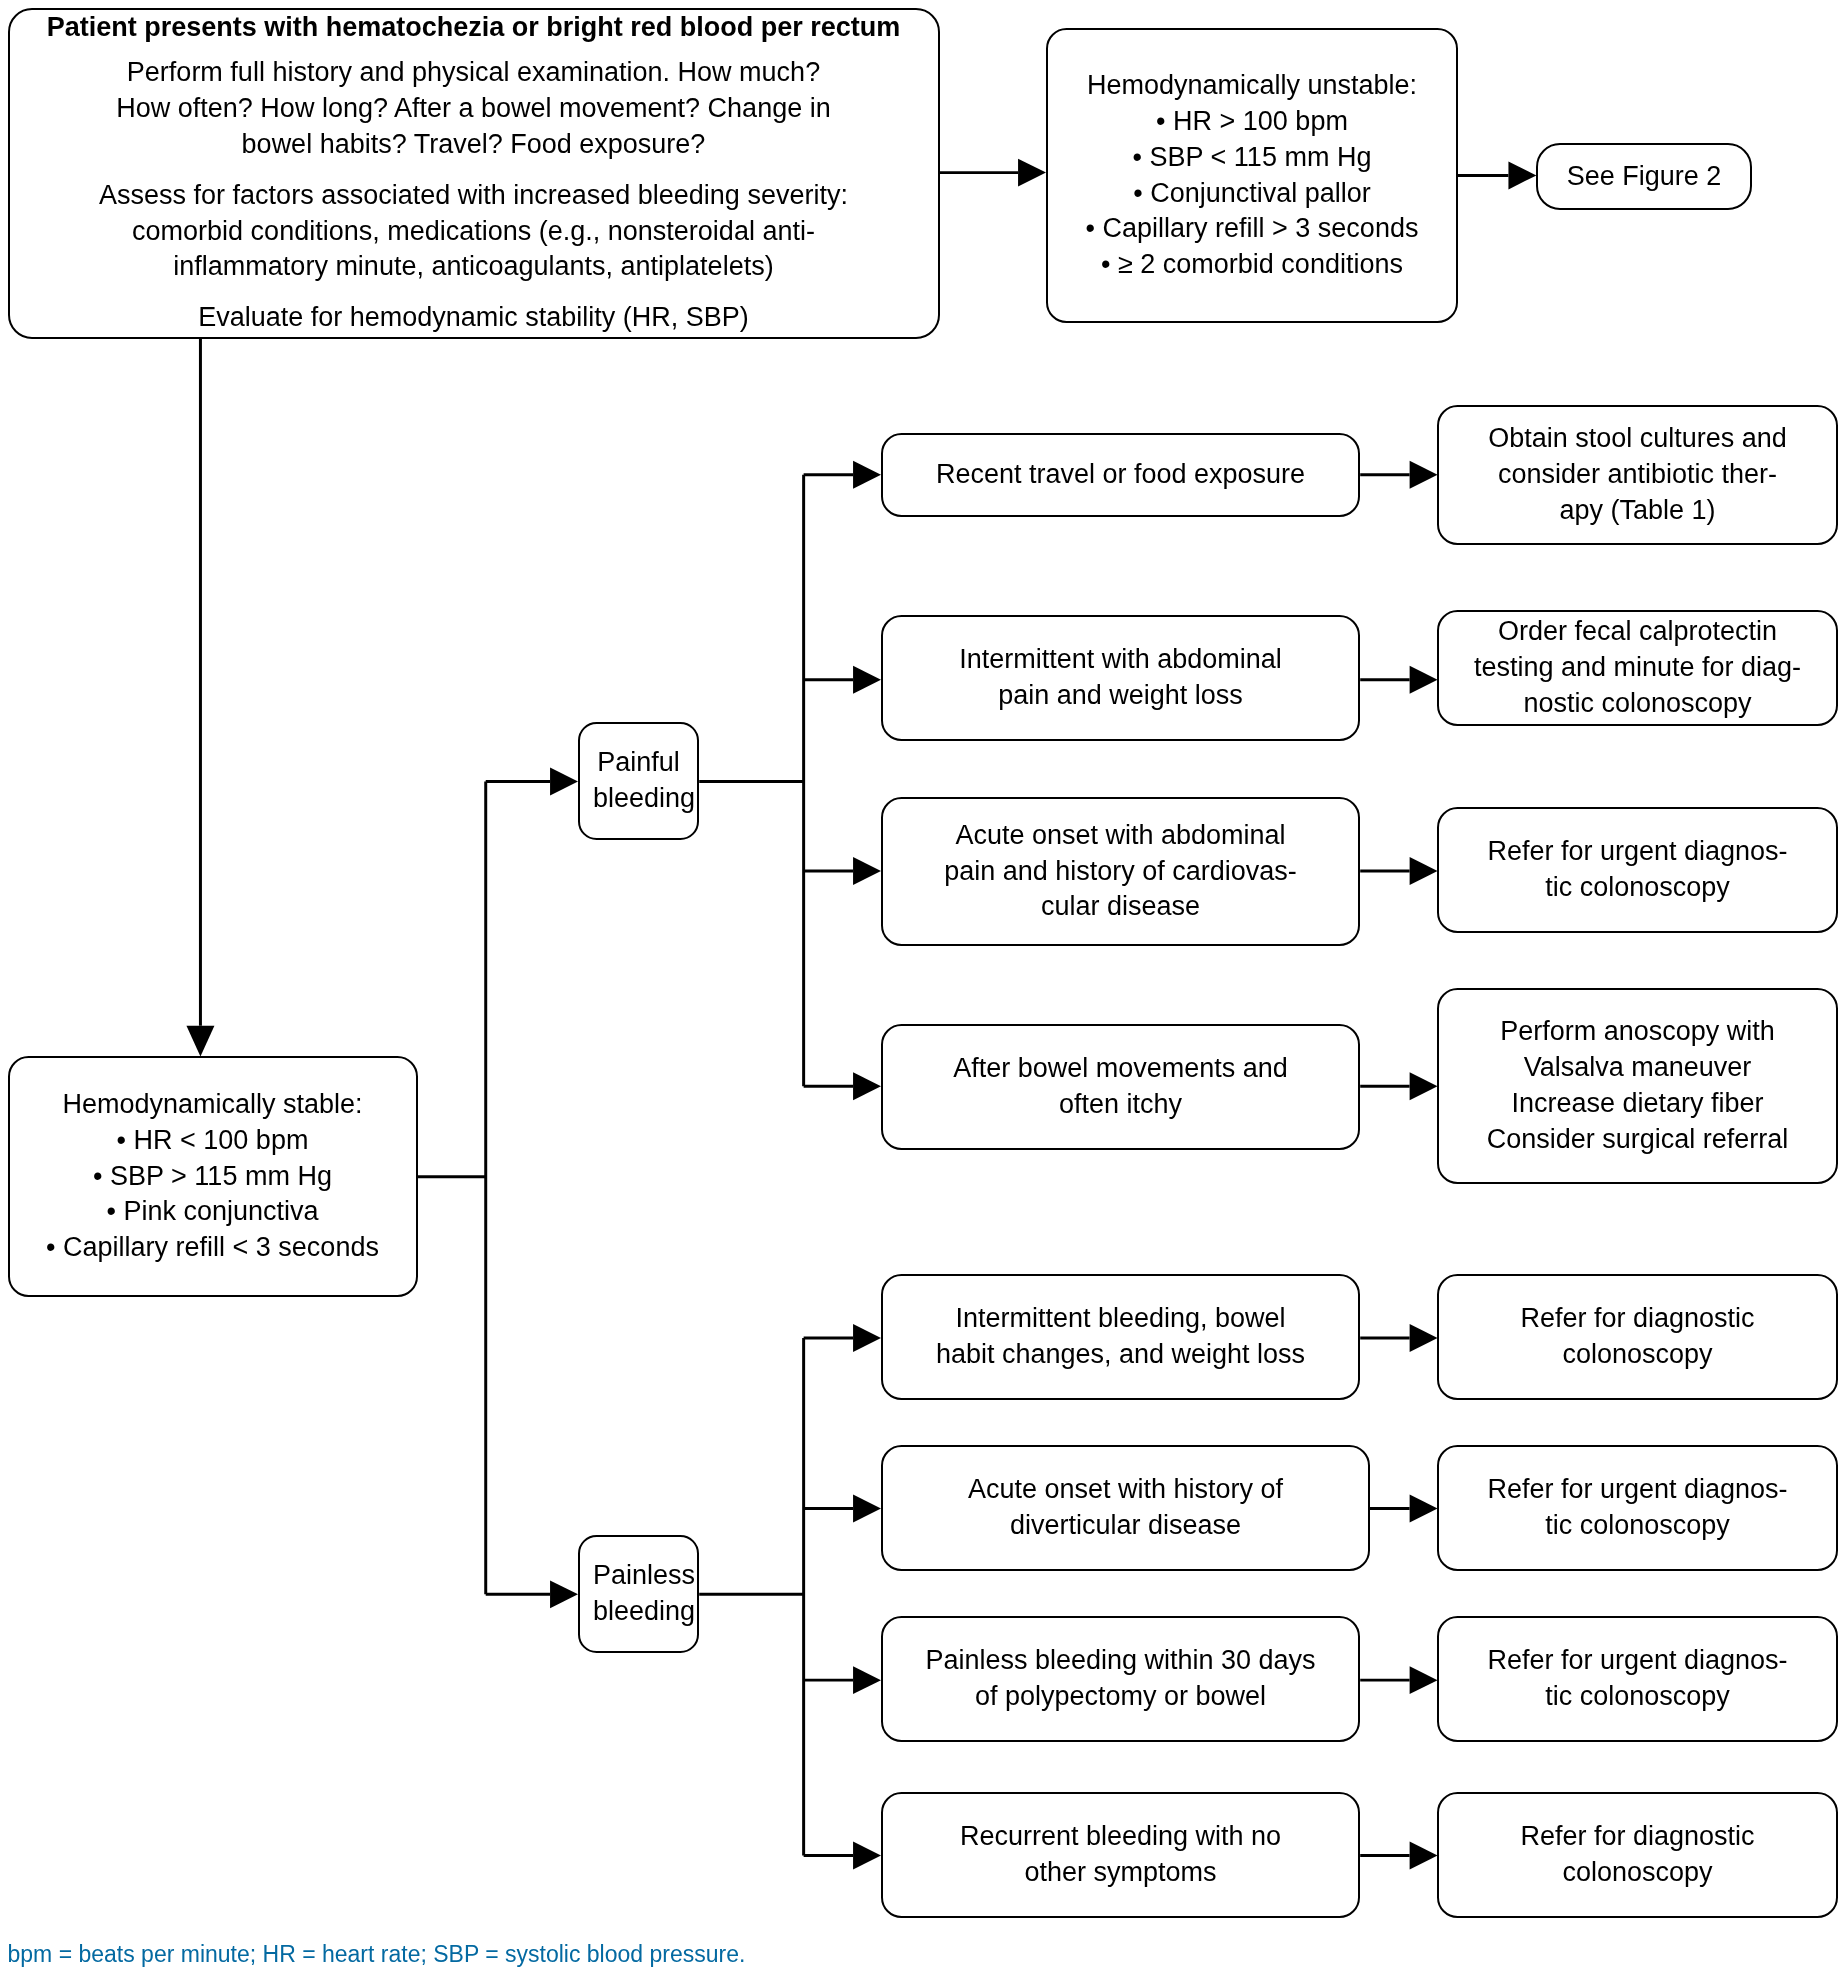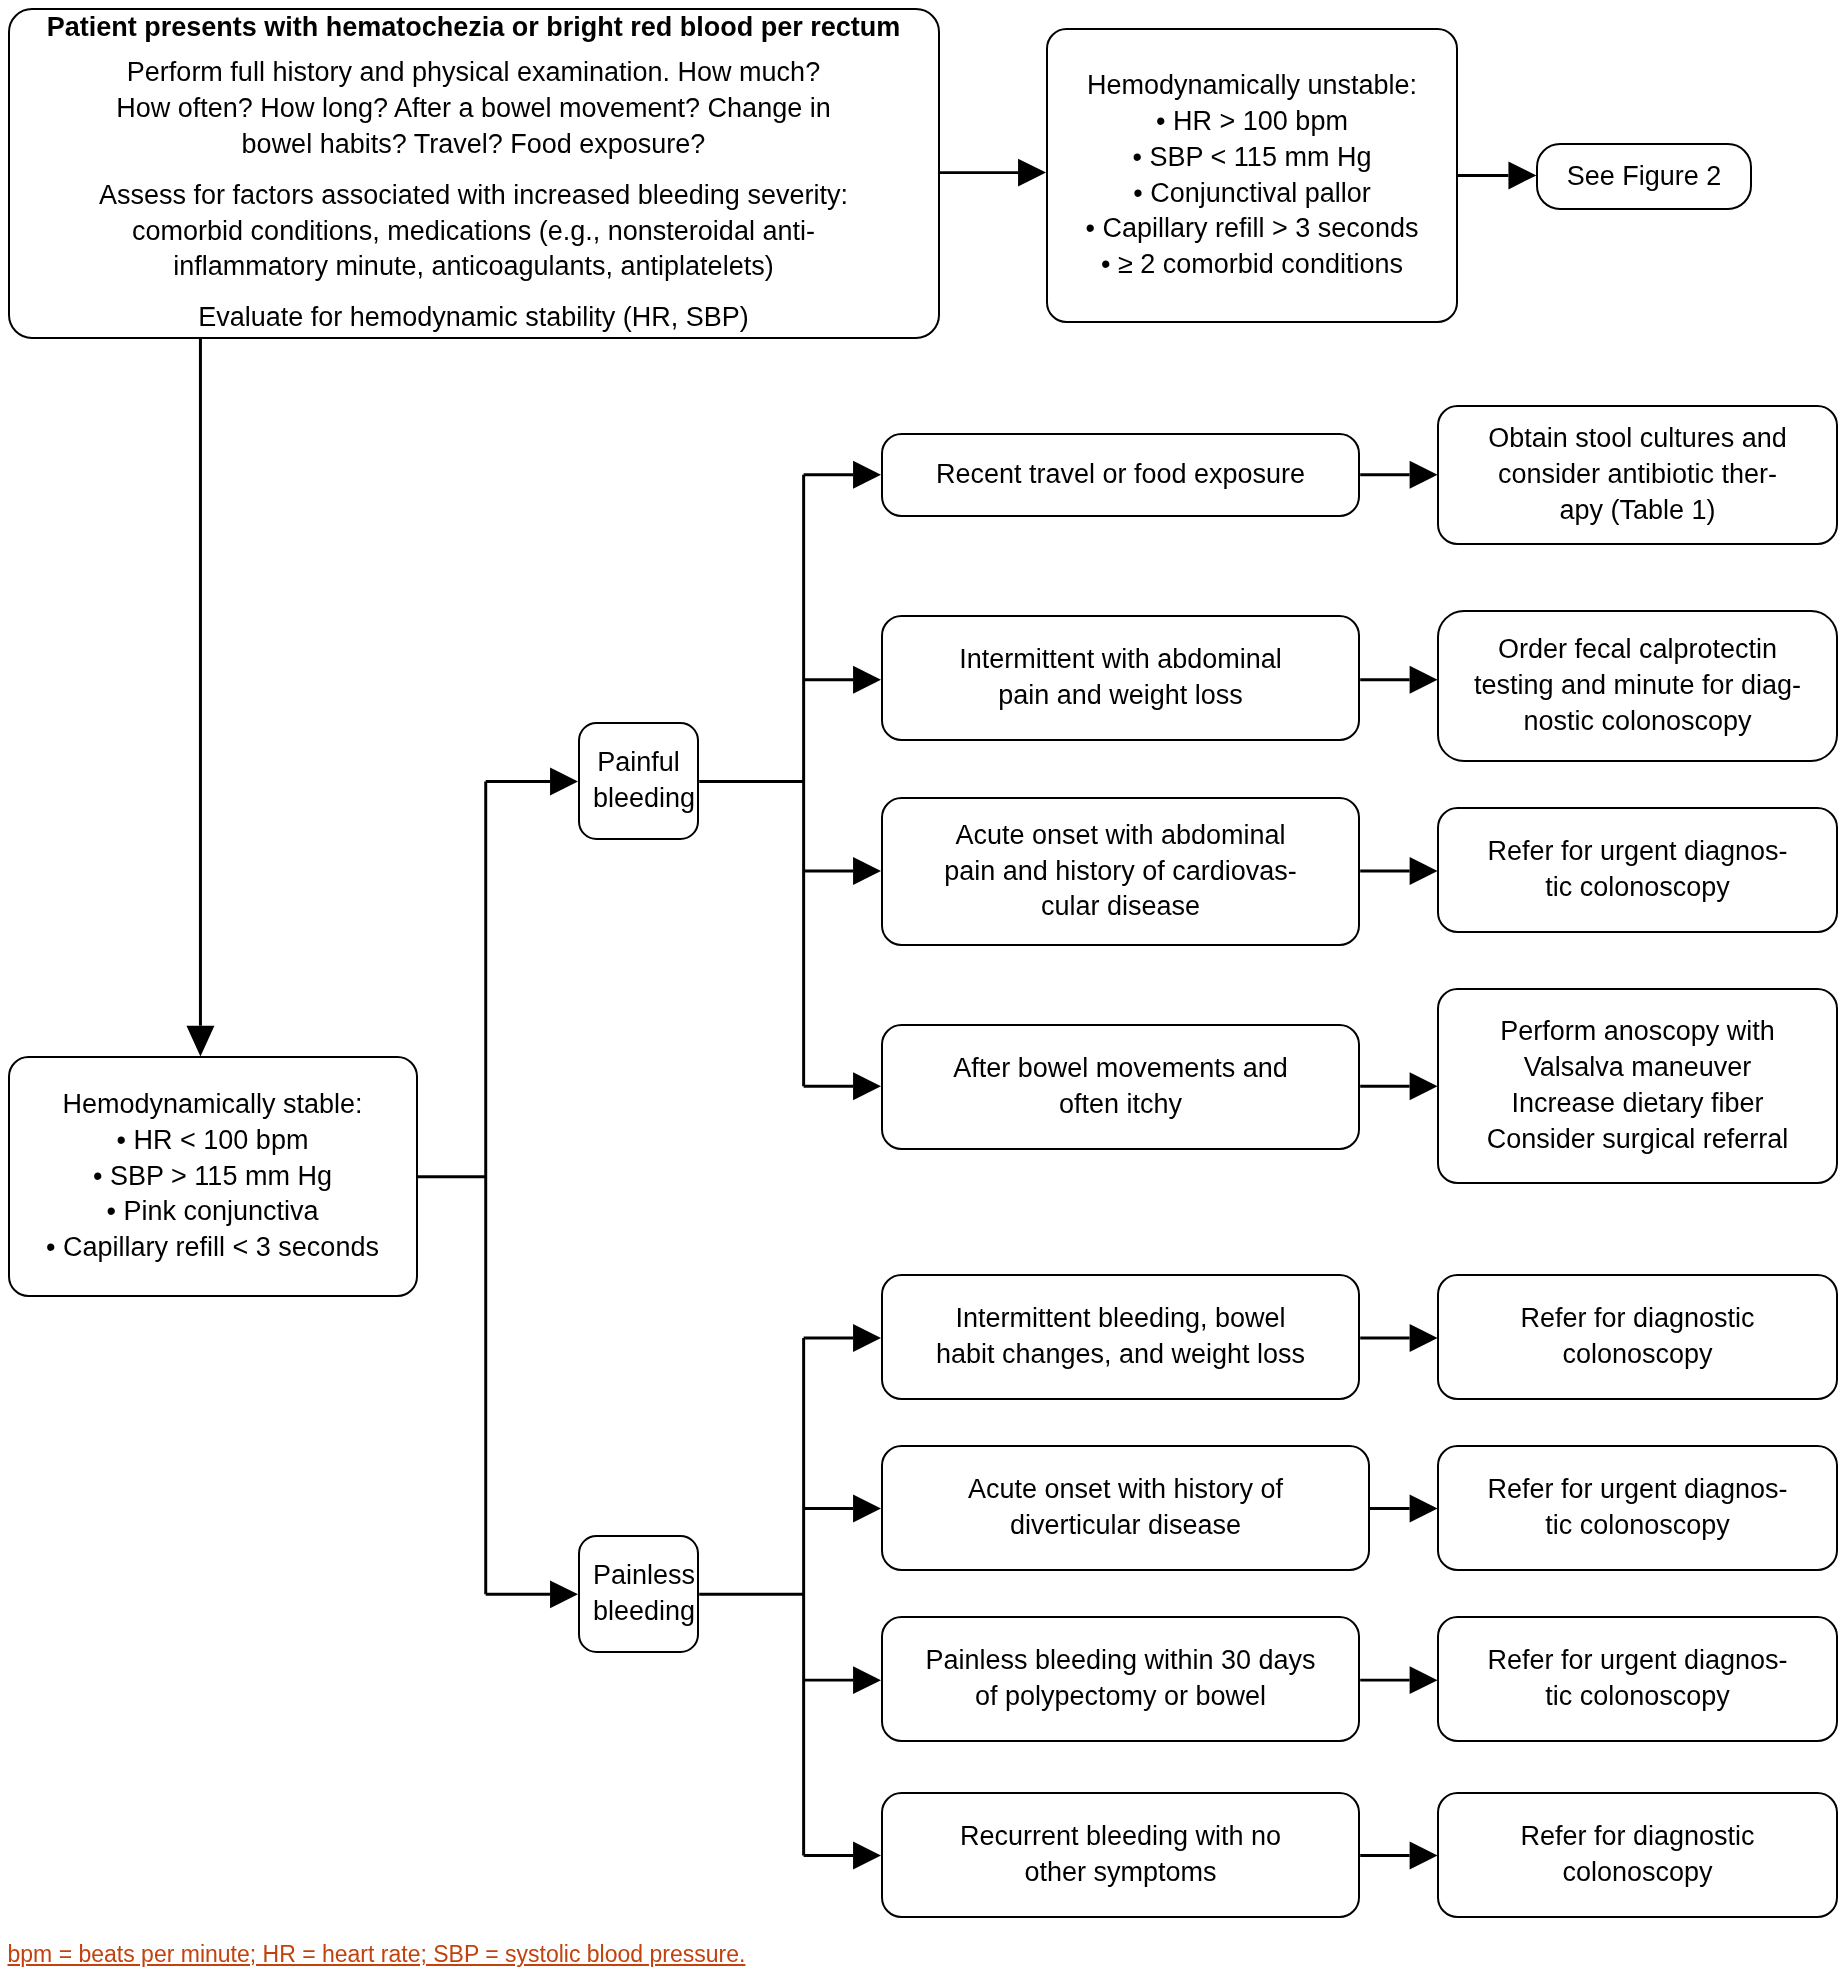--- a/index.html
+++ b/index.html
@@ -43,23 +43,22 @@
     font-weight: bold;
     font-size: 27px;
     margin-bottom: 9.3px;
   }
   .para { margin: 0 0 15px 0; width: 100%; }
   .para:last-child { margin-bottom: 0; }
   .small-node { font-size: 27px; border-radius: 18.6px; }
   .footnote {
     position: absolute;
     font-size: 23px;
-    color: #c2410c;
+    color: #0369a1;
     white-space: nowrap;
-    text-decoration: underline;
   }
   svg line, svg path, svg polyline { stroke: #000000; stroke-width: 3.2; fill: none; }
   svg polygon.head { fill: #000000; stroke: none; }
 </style>
 </head>
 <body>
 
 <svg id="flow" viewBox="0 0 1979 2131">
 
   <g>
@@ -212,21 +211,21 @@
 <div class="box" style="left:881px; top:1024px; width:479px; height:126px;">
   <span class="ln">After bowel movements and</span>
   <span class="ln">often itchy</span>
 </div>
 
 <div class="box" style="left:1437px; top:405px; width:401px; height:140px;">
   <span class="ln">Obtain stool cultures and</span>
   <span class="ln">consider antibiotic ther-</span>
   <span class="ln">apy (Table 1)</span>
 </div>
-<div class="box" style="left:1437px; top:610px; width:401px; height:152px;border-radius:27px;">
+<div class="box" style="left:1437px; top:610px; width:401px; height:116px;">
   <span class="ln">Order fecal calprotectin</span>
   <span class="ln">testing and minute for diag-</span>
   <span class="ln">nostic colonoscopy</span>
 </div>
 <div class="box" style="left:1437px; top:807px; width:401px; height:126px;">
   <span class="ln">Refer for urgent diagnos-</span>
   <span class="ln">tic colonoscopy</span>
 </div>
 <div class="box" style="left:1437px; top:988px; width:401px; height:196px;">
   <span class="ln">Perform anoscopy with</span>

